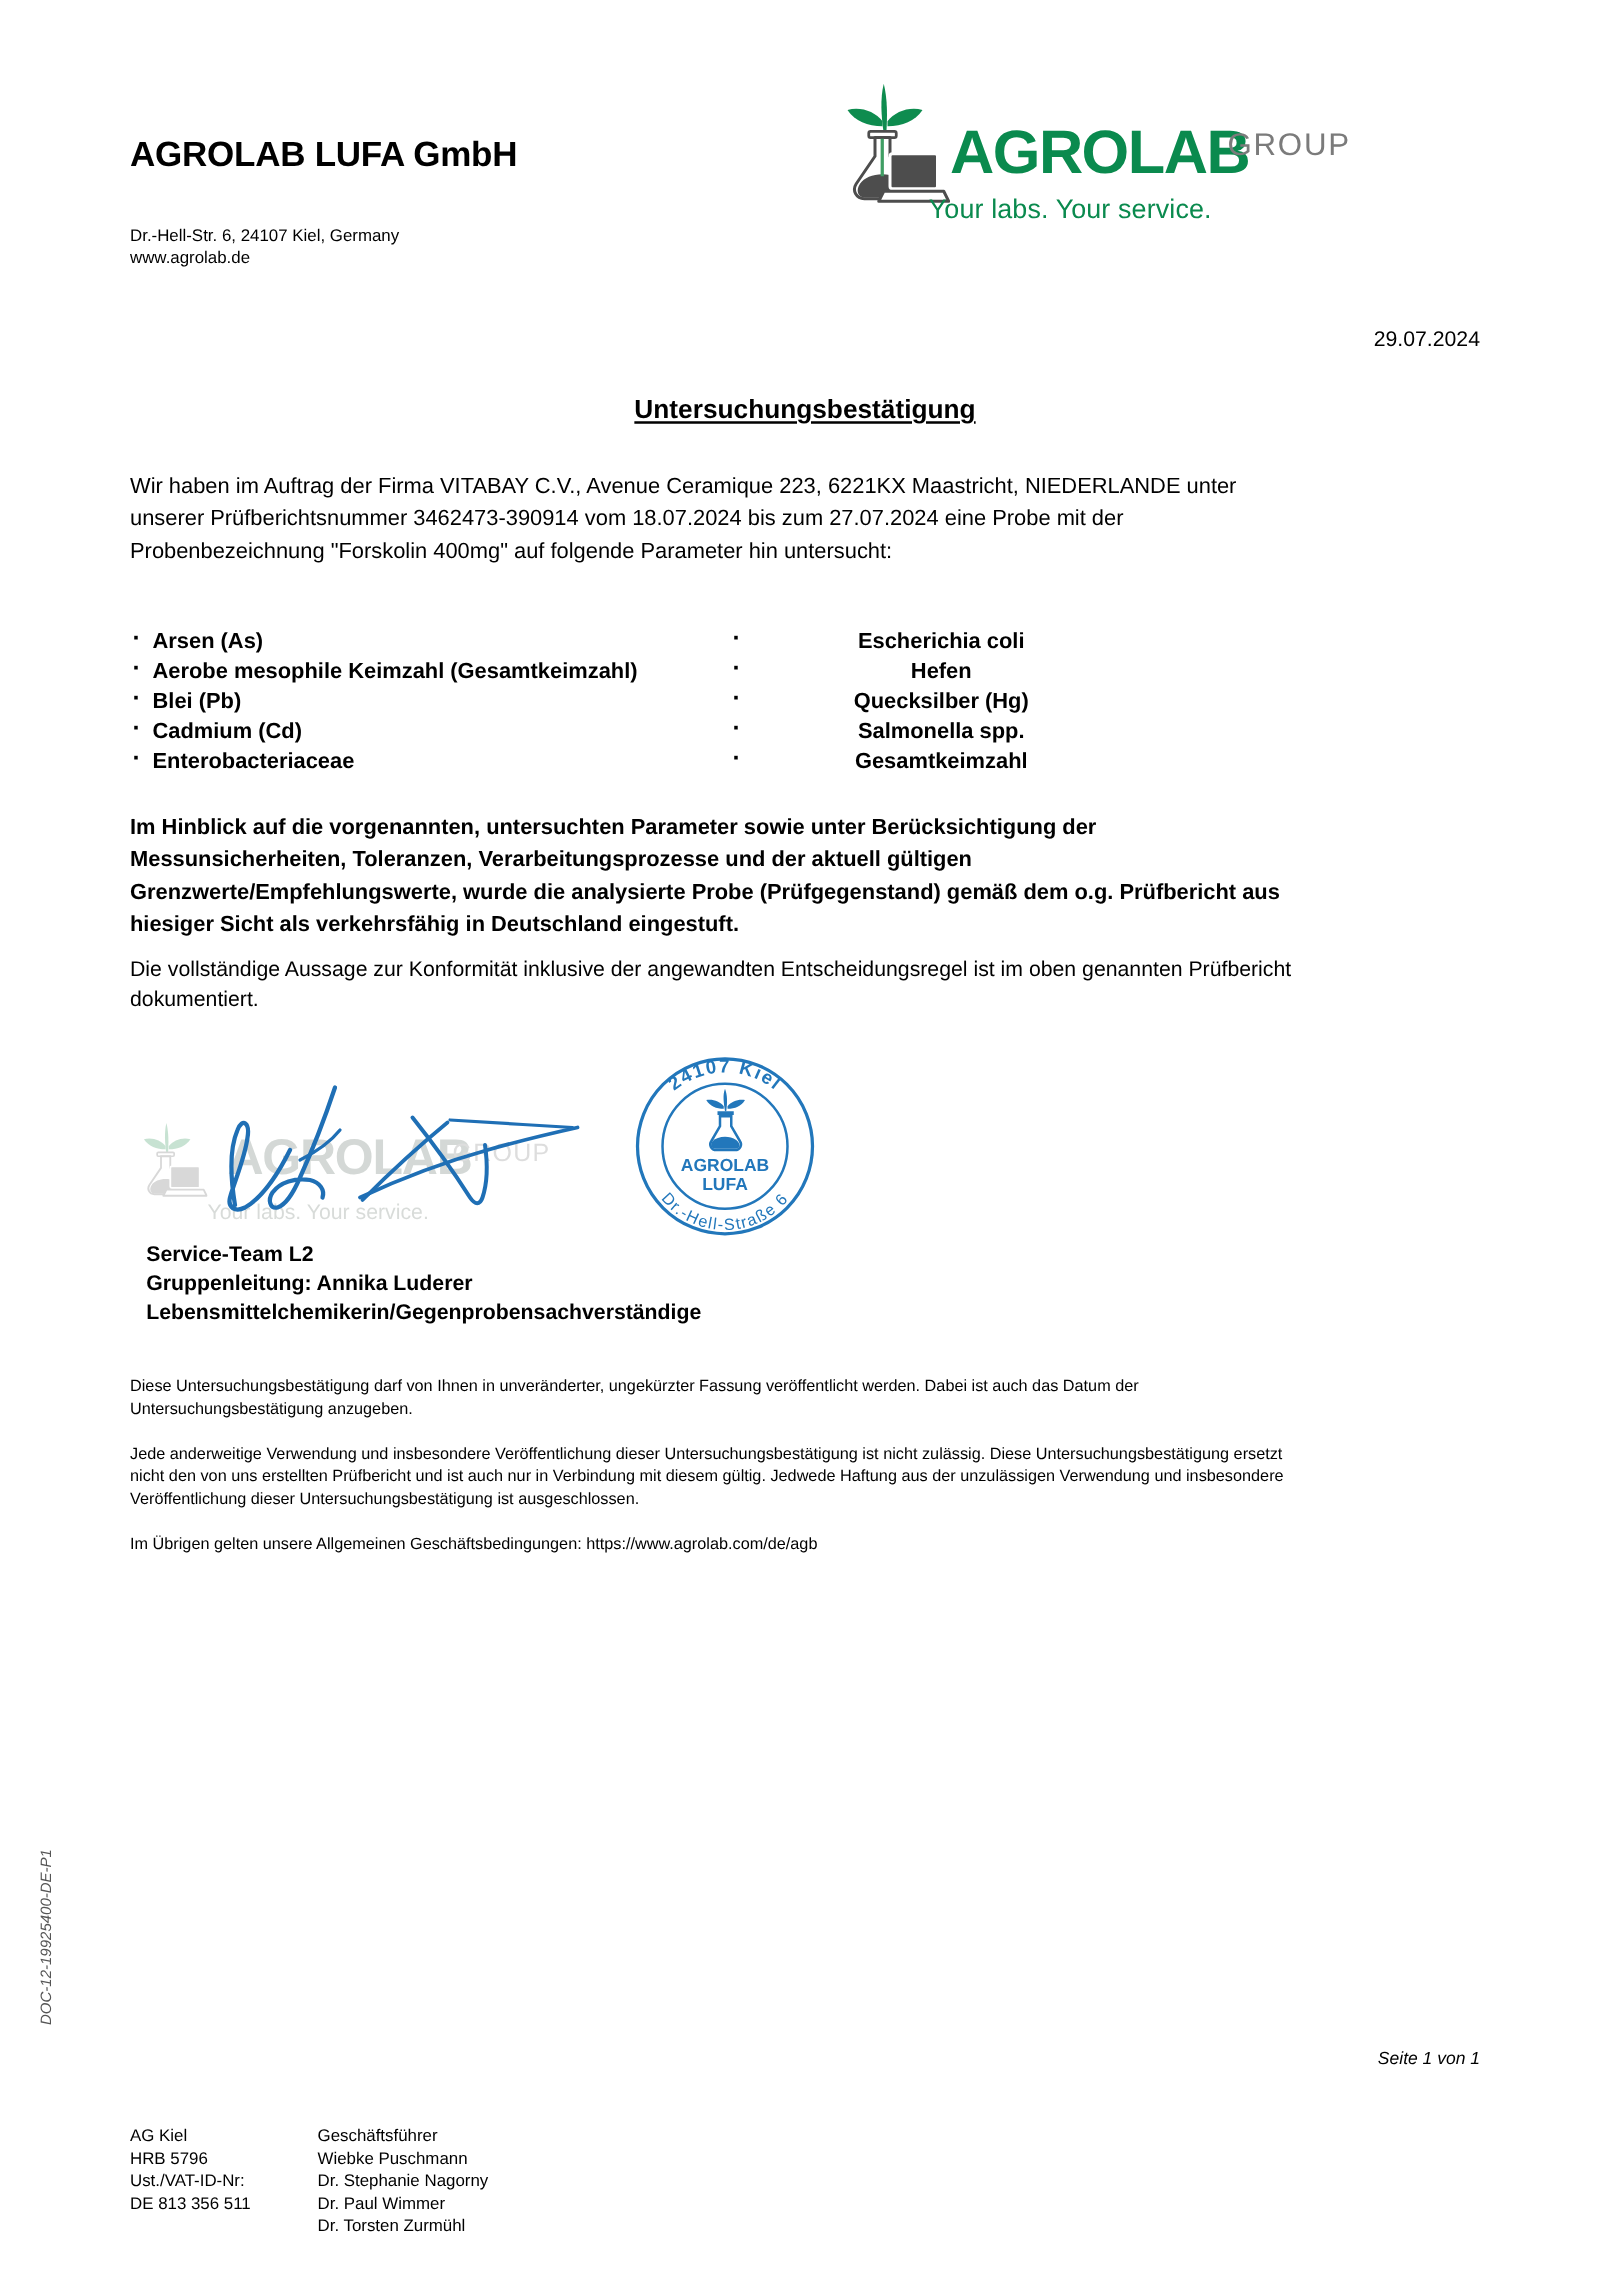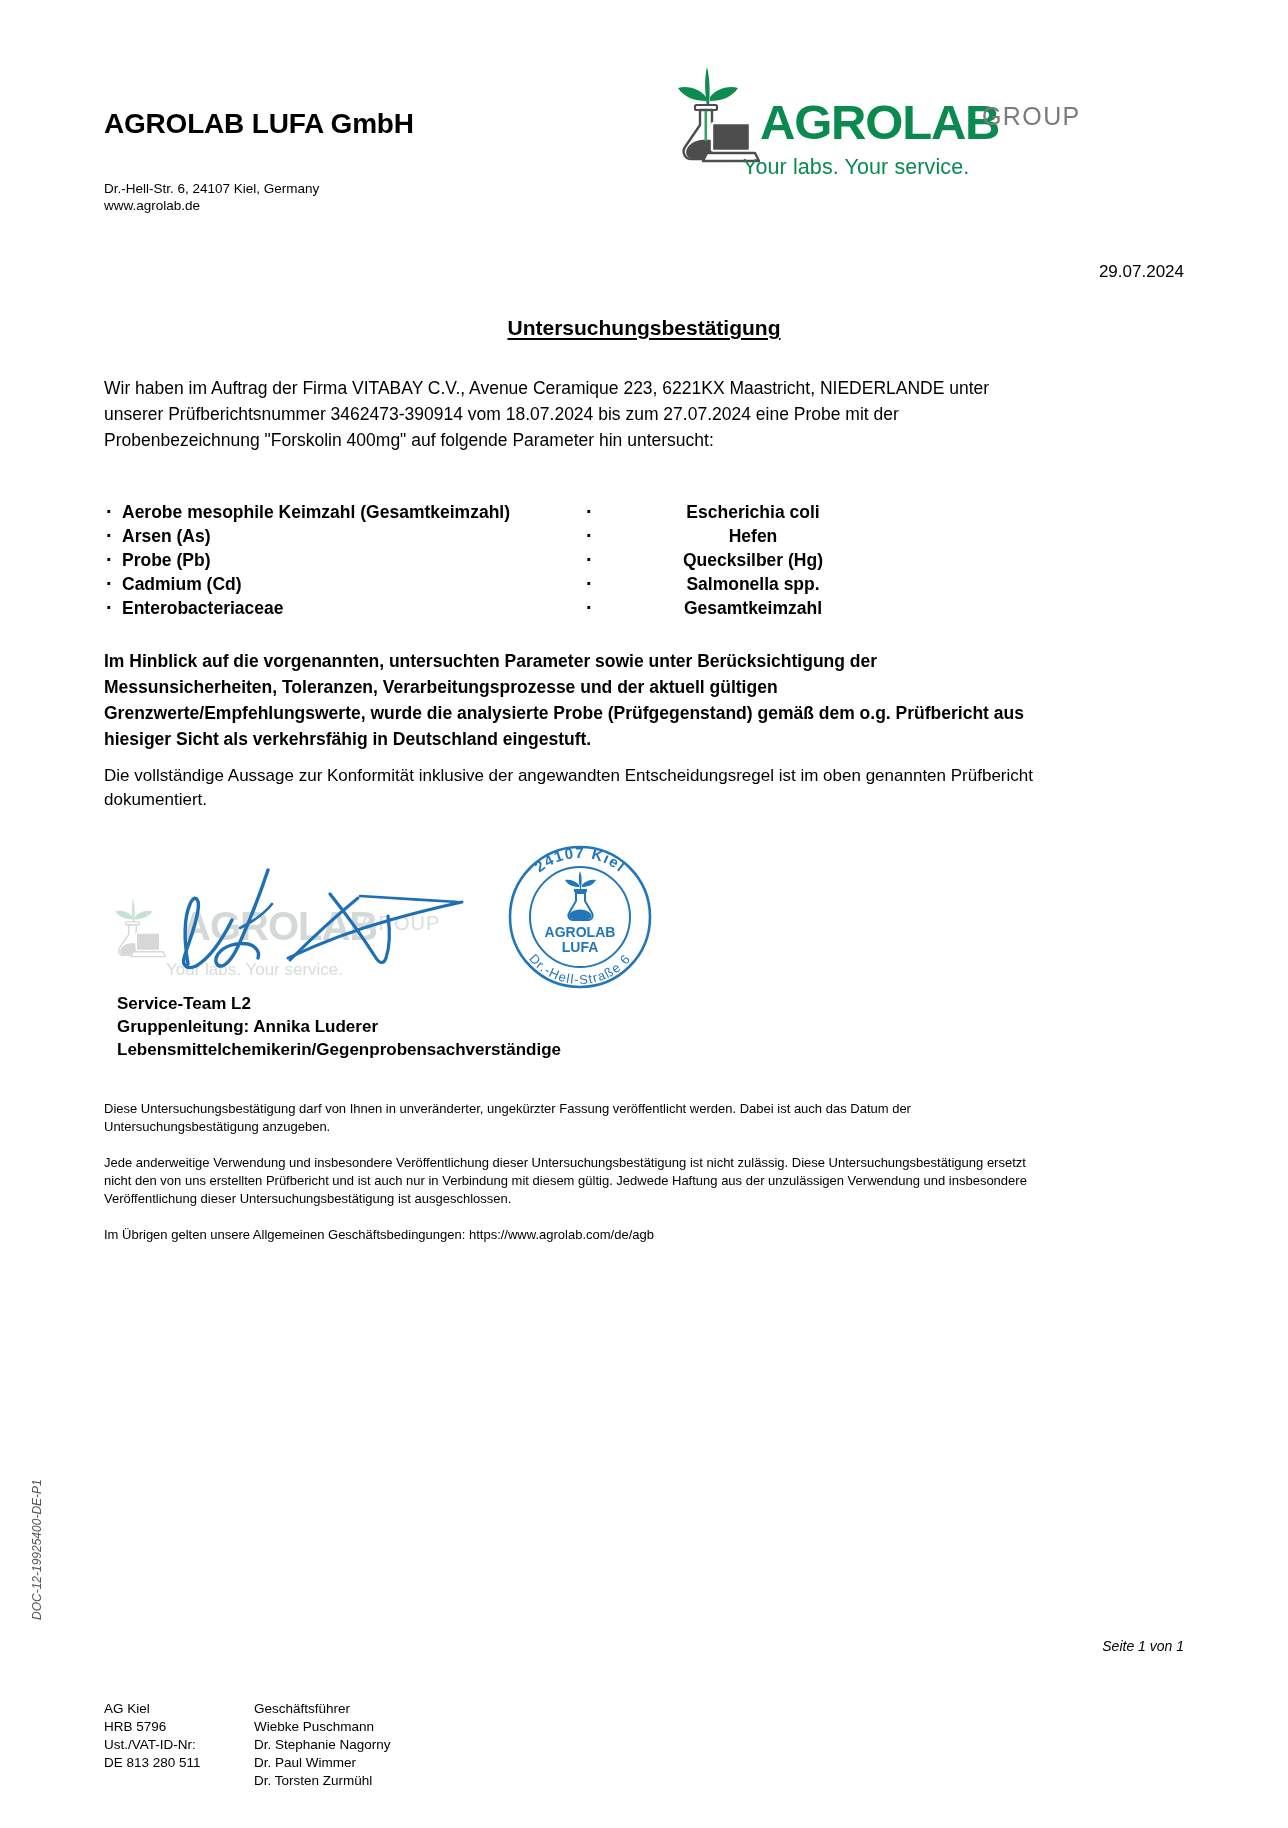--- a/index.html
+++ b/index.html
@@ -308,23 +308,23 @@
     <div class="logo-group">GROUP</div>
     <div class="logo-tagline">Your labs. Your service.</div>
   </div>
 
   <div class="doc-date">29.07.2024</div>
   <div class="doc-title">Untersuchungsbestätigung</div>
   <div class="intro-para">Wir haben im Auftrag der Firma VITABAY C.V., Avenue Ceramique 223, 6221KX Maastricht, NIEDERLANDE unter unserer Prüfberichtsnummer 3462473-390914 vom 18.07.2024 bis zum 27.07.2024 eine Probe mit der Probenbezeichnung "Forskolin 400mg" auf folgende Parameter hin untersucht:</div>
 
   <div class="param-list">
     <div class="param-col left">
+      <div class="param-item">Arsen (As)</div>
       <div class="param-item">Aerobe mesophile Keimzahl (Gesamtkeimzahl)</div>
-      <div class="param-item">Arsen (As)</div>
-      <div class="param-item">Probe (Pb)</div>
+      <div class="param-item">Blei (Pb)</div>
       <div class="param-item">Cadmium (Cd)</div>
       <div class="param-item">Enterobacteriaceae</div>
     </div>
     <div class="param-col right">
       <div class="param-item">Escherichia coli</div>
       <div class="param-item">Hefen</div>
       <div class="param-item">Quecksilber (Hg)</div>
       <div class="param-item">Salmonella spp.</div>
       <div class="param-item">Gesamtkeimzahl</div>
     </div>
@@ -402,21 +402,21 @@
   </div>
 
   <div class="doc-code">DOC-12-19925400-DE-P1</div>
   <div class="page-number">Seite 1 von 1</div>
 
   <div class="footer-cols">
     <div class="footer-col-a">
       <div>AG Kiel</div>
       <div>HRB 5796</div>
       <div>Ust./VAT-ID-Nr:</div>
-      <div>DE 813 280 511</div>
+      <div>DE 813 356 511</div>
     </div>
     <div>
       <div>Geschäftsführer</div>
       <div>Wiebke Puschmann</div>
       <div>Dr. Stephanie Nagorny</div>
       <div>Dr. Paul Wimmer</div>
       <div>Dr. Torsten Zurmühl</div>
     </div>
   </div>
 

